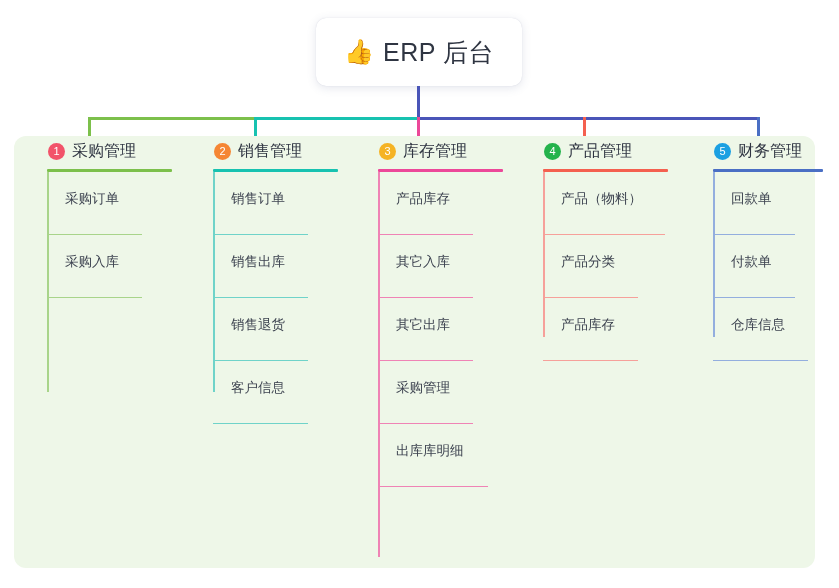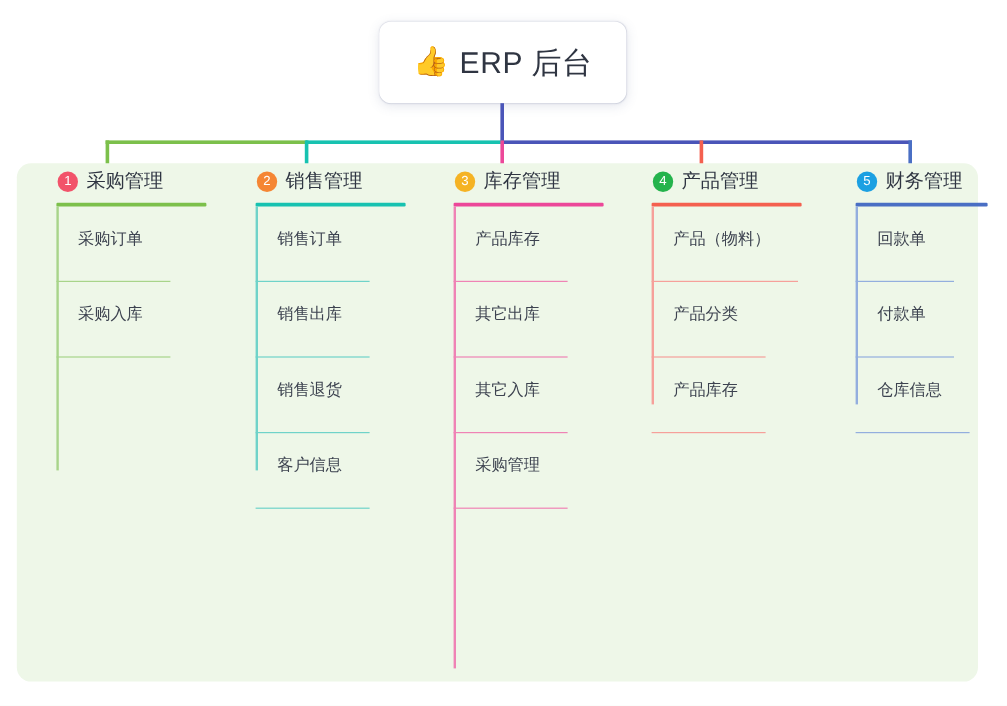--- a/index.html
+++ b/index.html
@@ -195,30 +195,34 @@
           <span class="col-title">库存管理</span>
         </div>
         <div class="header-rule" style="background: rgb(236, 72, 153); width: 125px; margin-left: 9px;"></div>
         <div class="items" style="height: 385px;">
           <div class="stem" style="background: rgb(239, 131, 181); height: 385px;"></div>
           <div class="item">
             <span class="item-label">产品库存</span>
             <div class="item-rule" style="background: rgb(239, 131, 181); width: 95px;"></div>
           </div>
           <div class="item">
+            <span class="item-label">其它入库</span>
+            <div class="item-rule" style="background: rgb(239, 131, 181); width: 95px;"></div>
+          </div>
+          <div class="item">
             <span class="item-label">其它出库</span>
             <div class="item-rule" style="background: rgb(239, 131, 181); width: 95px;"></div>
           </div>
           <div class="item">
-            <span class="item-label">其它入库</span>
-            <div class="item-rule" style="background: rgb(239, 131, 181); width: 95px;"></div>
-          </div>
-          <div class="item">
             <span class="item-label">采购管理</span>
             <div class="item-rule" style="background: rgb(239, 131, 181); width: 95px;"></div>
+          </div>
+          <div class="item">
+            <span class="item-label">出库库明细</span>
+            <div class="item-rule" style="background: rgb(239, 131, 181); width: 110px;"></div>
           </div>
         </div>
       </div>
       <div class="column" style="left: 520px; width: 160px;">
         <div class="col-header">
           <span class="badge" style="background: rgb(36, 179, 76);">4</span>
           <span class="col-title">产品管理</span>
         </div>
         <div class="header-rule" style="background: rgb(244, 96, 79); width: 125px; margin-left: 9px;"></div>
         <div class="items" style="height: 165px;">

